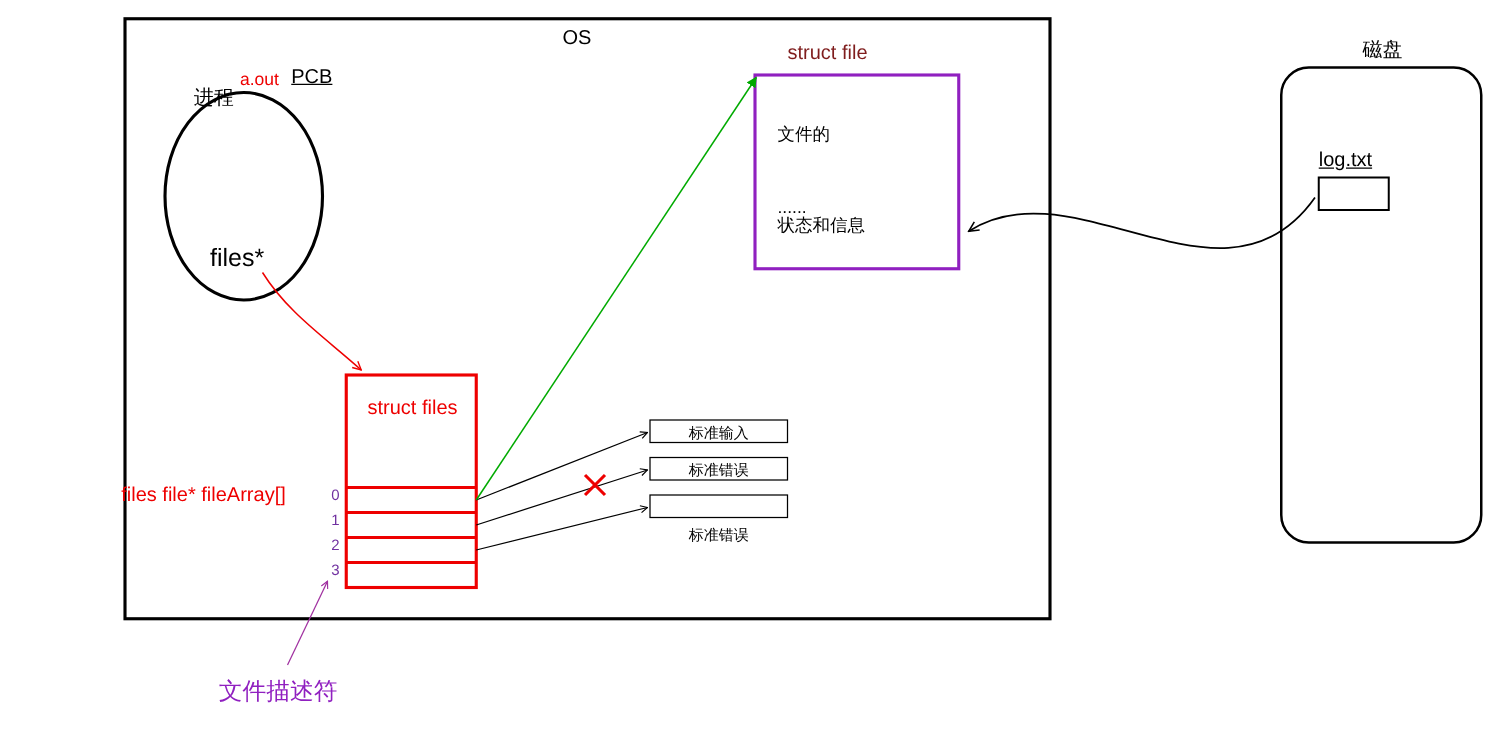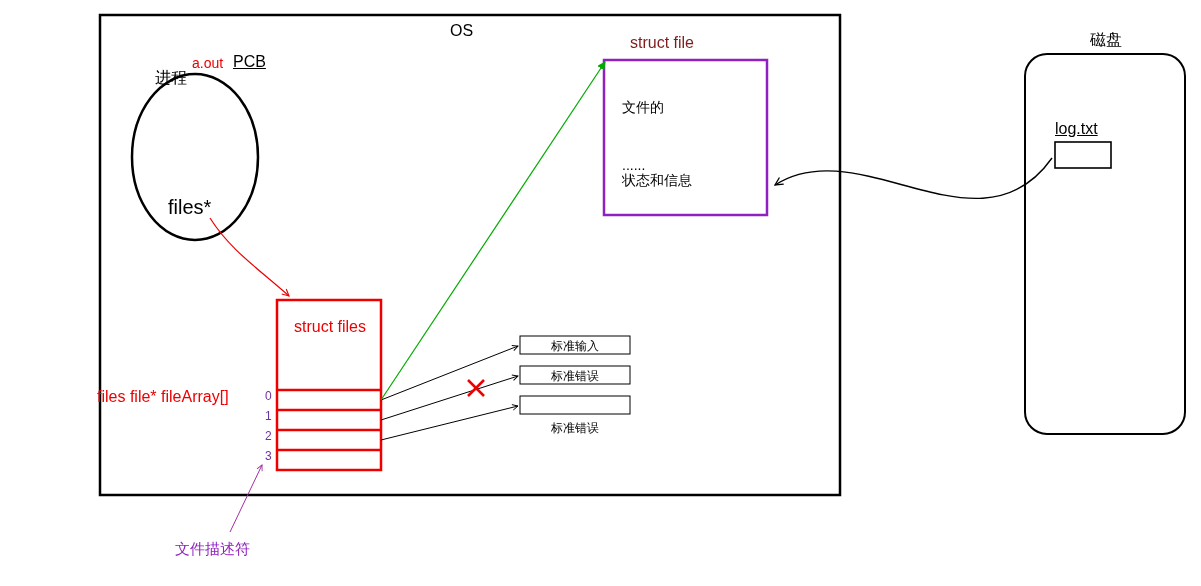--- a/index.html
+++ b/index.html
@@ -103,16 +103,16 @@
 
 <div class="label" style="left:630px; top:34px; color:#7f1d1d; font-size:16px;">struct file</div>
 <div class="label" style="left:622px; top:99px; font-size:14px;">文件的</div>
 <div class="label" style="left:622px; top:128px; font-size:14px;margin-top:44px;">状态和信息</div>
 <div class="label" style="left:622px; top:157px; font-size:14px;">......</div>
 
 <div class="label" style="left:551px; top:338px; font-size:12px;">标准输入</div>
 <div class="label" style="left:551px; top:368px; font-size:12px;">标准错误</div>
 <div class="label" style="left:551px; top:420px; font-size:12px;">标准错误</div>
 
-<div class="label" style="left:175px; top:540px; color:#9020c0; font-size:15px;">文件描述符</div>
+<div class="label" style="left:175px; top:540px; color:#9020c0; font-size:19px;">文件描述符</div>
 
 <div class="label" style="left:1090px; top:30px; font-size:16px;">磁盘</div>
 <div class="label" style="left:1055px; top:120px; font-size:16px; text-decoration:underline;">log.txt</div>
 
 </body></html>

